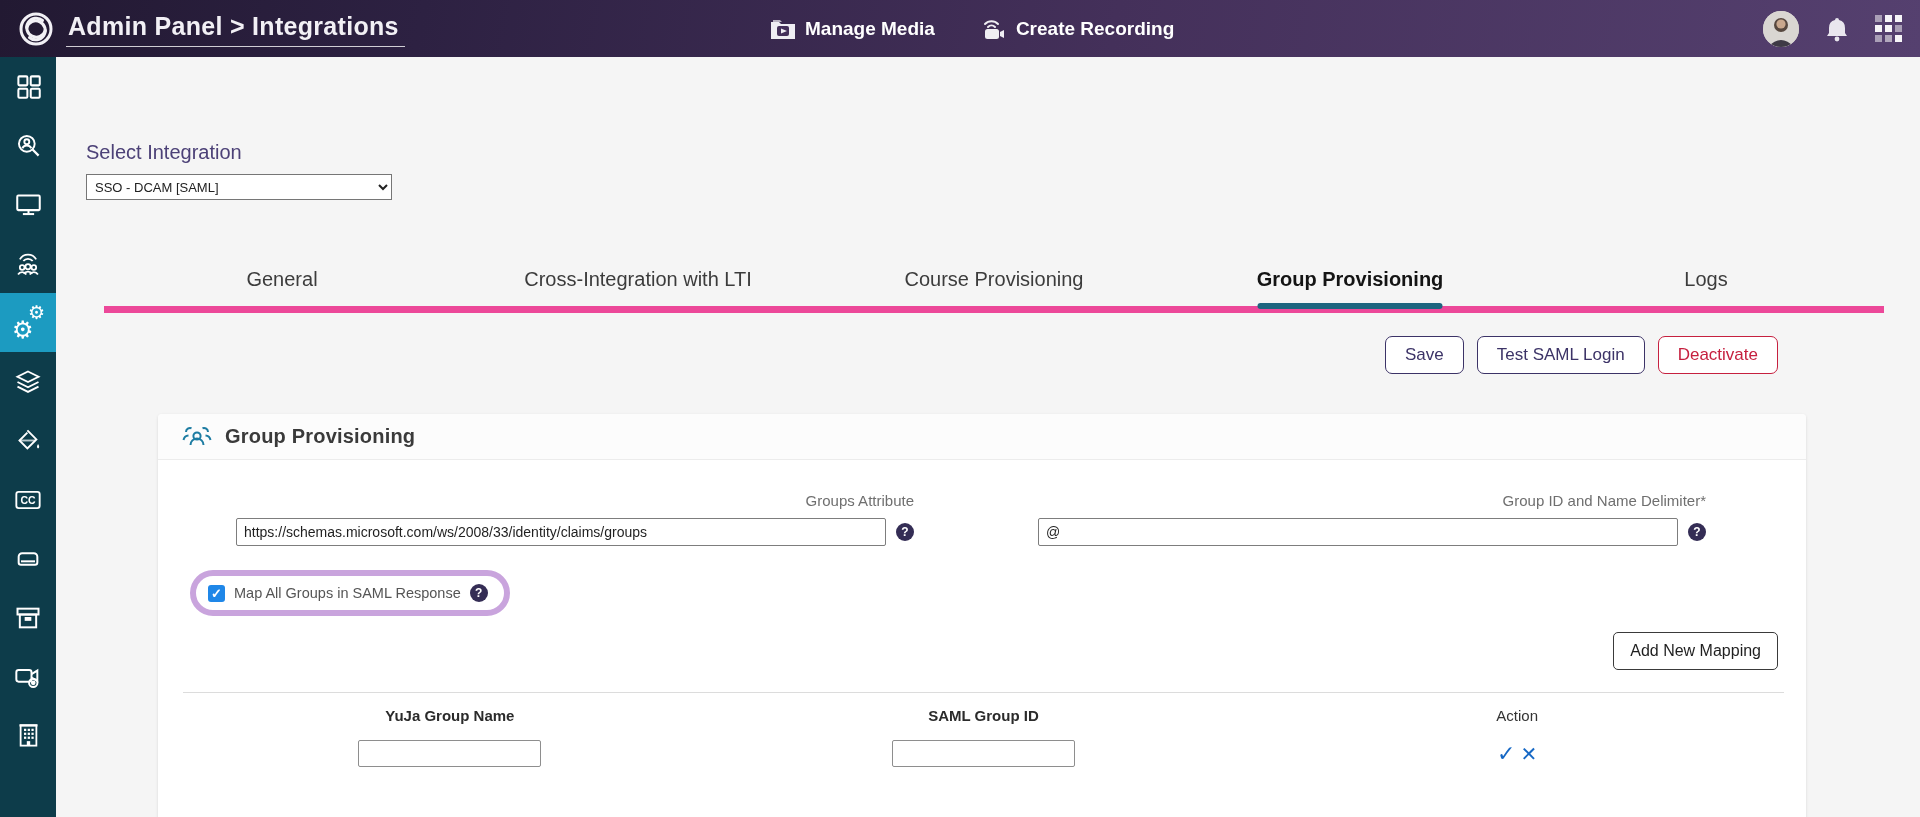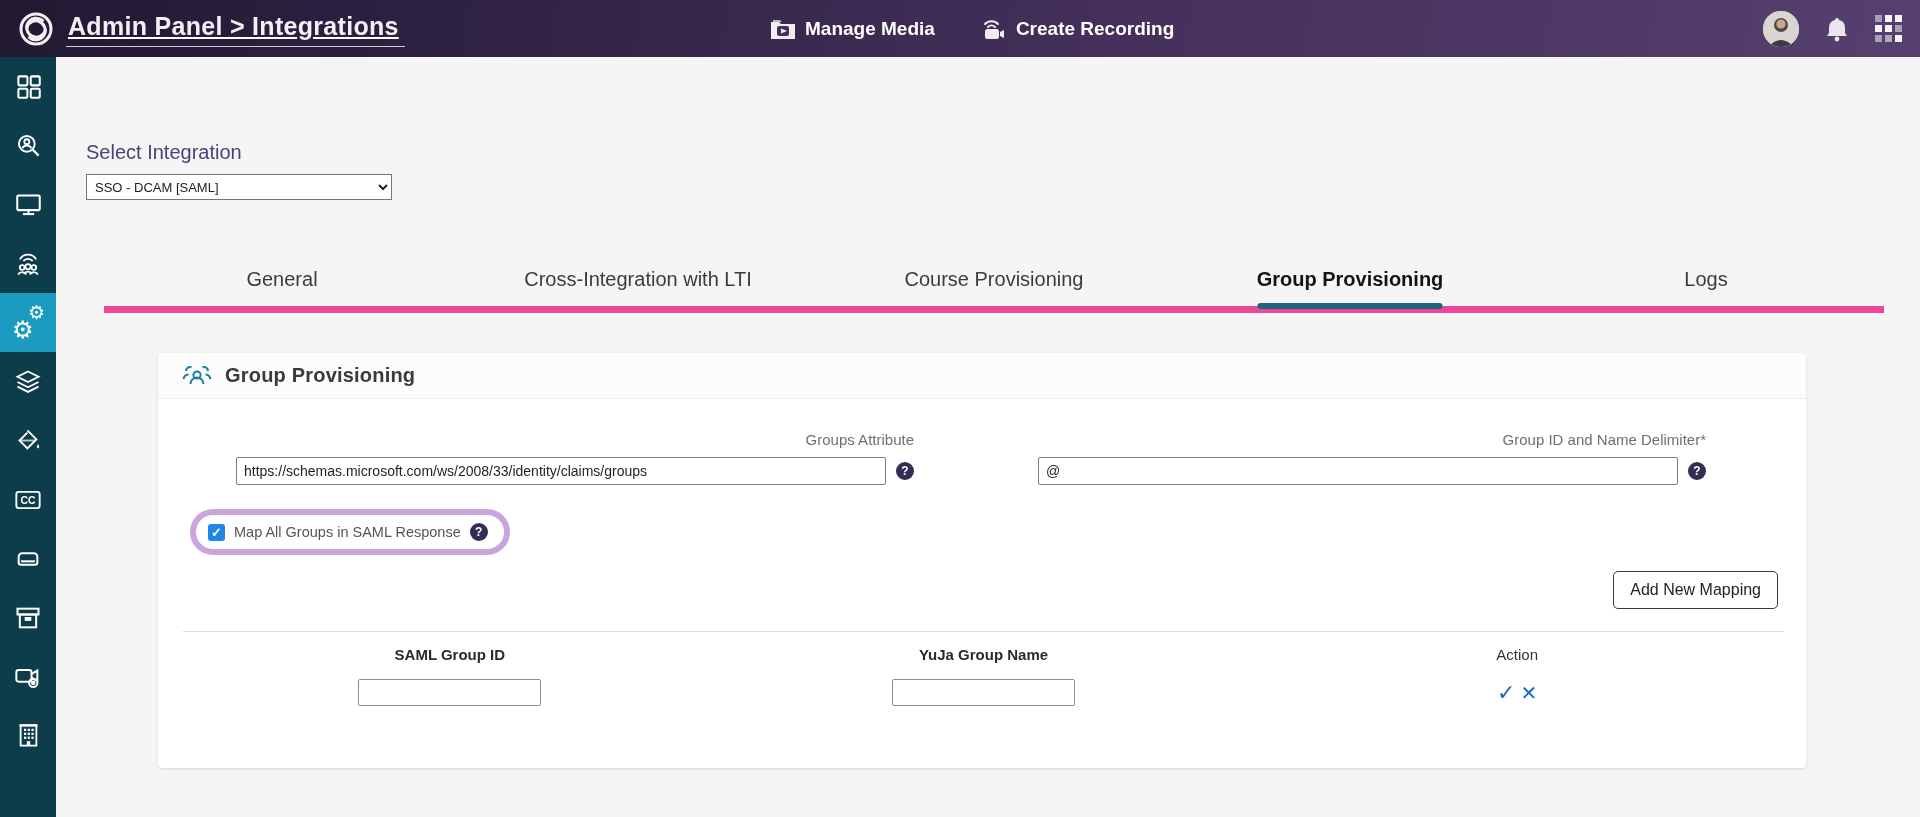--- a/index.html
+++ b/index.html
@@ -3,21 +3,21 @@
 <meta charset="utf-8">
 <style>
   * { margin:0; padding:0; box-sizing:border-box; }
   html,body { width:1920px; height:817px; overflow:hidden; background:#f5f5f5;
     font-family:"Liberation Sans", sans-serif; }
 
   
   .topbar { position:fixed; top:0; left:0; width:1920px; height:57px; z-index:30;
     background:linear-gradient(100deg,#221932 0%,#2d2142 22%,#44305a 58%,#55406f 100%);
     display:flex; align-items:center; padding:0 18px; color:#fff; }
-  .brand { display:flex; align-items:center; gap:12px;text-decoration:underline; }
+  .brand { display:flex; align-items:center; gap:12px; }
   .logo { width:36px; height:36px; }
   .breadcrumb { font-size:25px; font-weight:bold; letter-spacing:.3px;
     border-bottom:1px solid rgba(255,255,255,.78); padding:2px 6px 5px 2px; color:#f2f0f5; }
   .topcenter { position:absolute; left:50%; top:0; height:57px; transform:translateX(-47%);
     display:flex; align-items:center; gap:46px; }
   .topaction { display:flex; align-items:center; gap:9px; font-size:19px; font-weight:bold;
     color:#fff; cursor:pointer; }
   .topright { margin-left:auto; display:flex; align-items:center; gap:26px; }
   .avatar { width:36px; height:36px; border-radius:50%; background:#d6d3d0; overflow:hidden;
     display:flex; align-items:flex-end; justify-content:center; }
@@ -270,20 +270,25 @@
   </div>
 
   <div class="tabs">
     <div class="tab">General</div>
     <div class="tab">Cross-Integration with LTI</div>
     <div class="tab">Course Provisioning</div>
     <div class="tab active">Group Provisioning</div>
     <div class="tab">Logs</div>
   </div>
 
+  <div class="btnrow">
+    <button class="btn purple">Save</button>
+    <button class="btn purple">Test SAML Login</button>
+    <button class="btn red">Deactivate</button>
+  </div>
 
   <div class="card">
     <div class="card-header">
       <svg width="30" height="26" viewBox="0 0 30 26" fill="none" stroke="#1d7ca2" stroke-width="2">
         <circle cx="15" cy="12" r="3.6"></circle>
         <path d="M8.5 21 a6.5 6.5 0 0 1 13 0"></path>
         <path d="M4 8 a4 4 0 0 1 5.5 -3.7"></path>
         <path d="M26 8 a4 4 0 0 0 -5.5 -3.7"></path>
         <path d="M1.5 16 a5.5 5.5 0 0 1 5 -4.5"></path>
         <path d="M28.5 16 a5.5 5.5 0 0 0 -5 -4.5"></path>
@@ -315,22 +320,22 @@
         <span class="help">?</span>
       </span>
     </div>
 
     <div class="addrow">
       <button class="btn add">Add New Mapping</button>
     </div>
 
     <div class="maptable">
       <div class="thead">
+        <div class="tcol th">YuJa Group Name</div>
         <div class="tcol th">SAML Group ID</div>
-        <div class="tcol th">YuJa Group Name</div>
         <div class="tcol th plain">Action</div>
       </div>
       <div class="trow">
         <div class="tcol">
           <input class="cell-input" type="text" value="" style="">
         </div>
         <div class="tcol">
           <input class="cell-input" type="text" value="" style="">
         </div>
         <div class="tcol actions">

